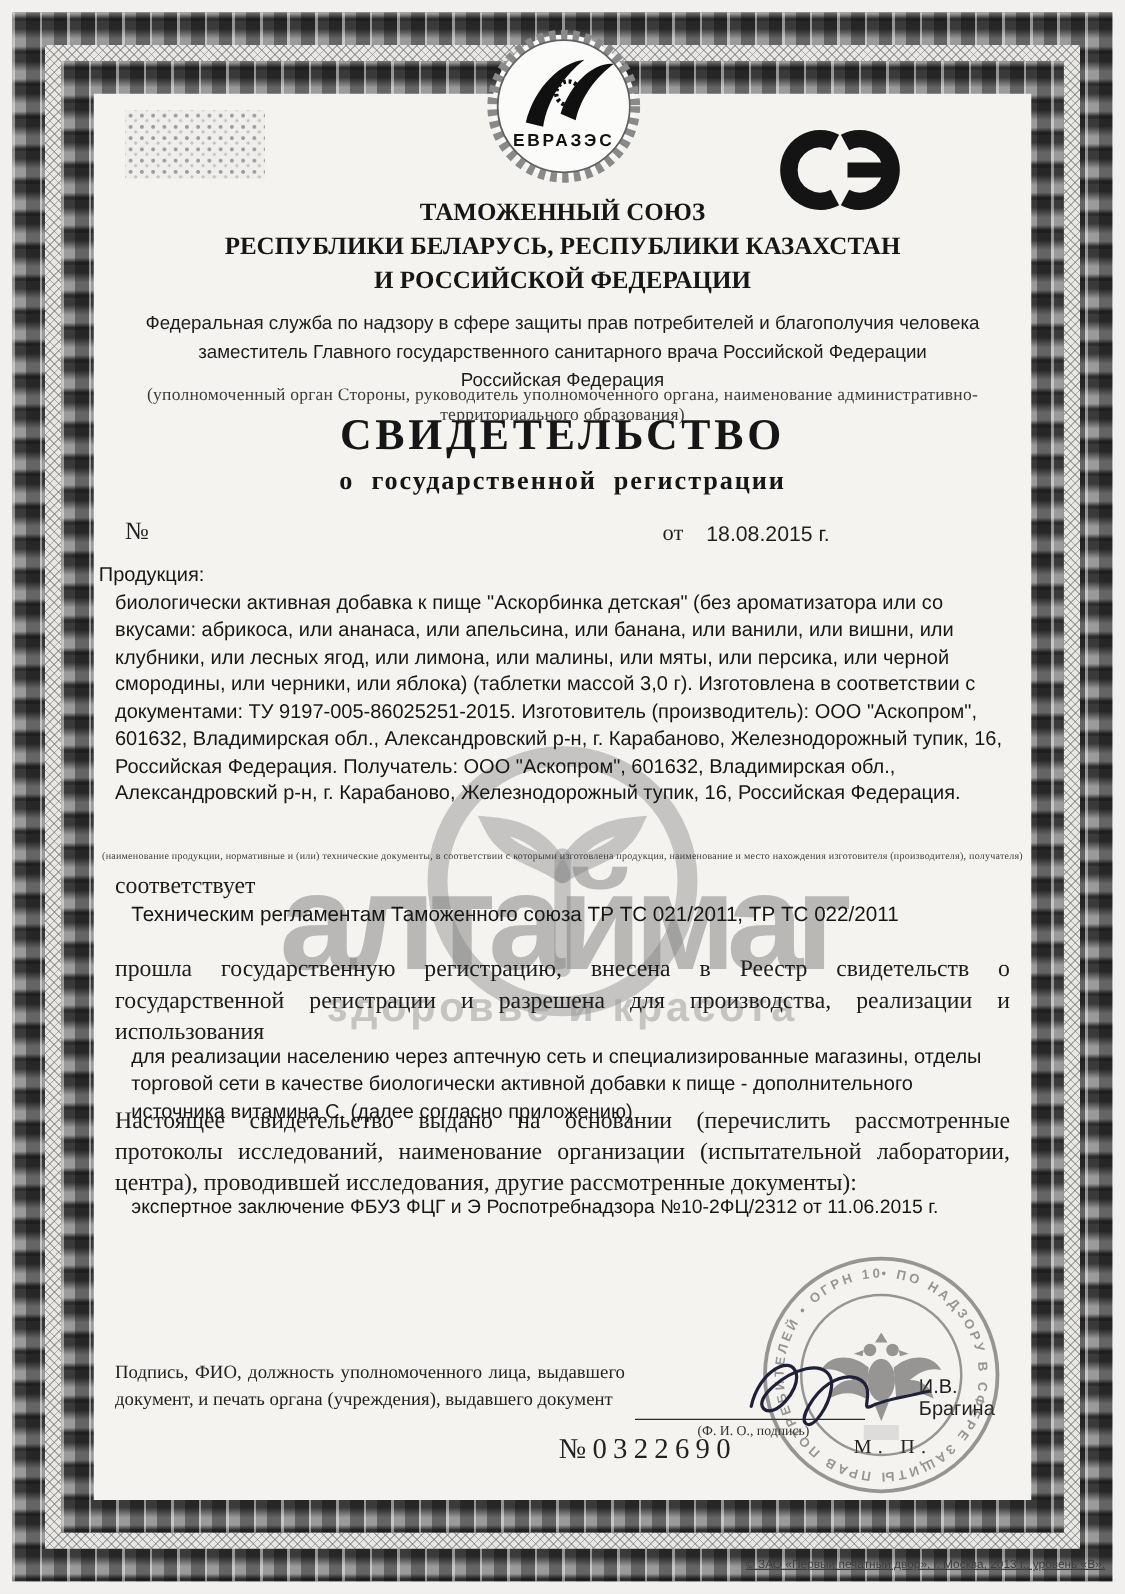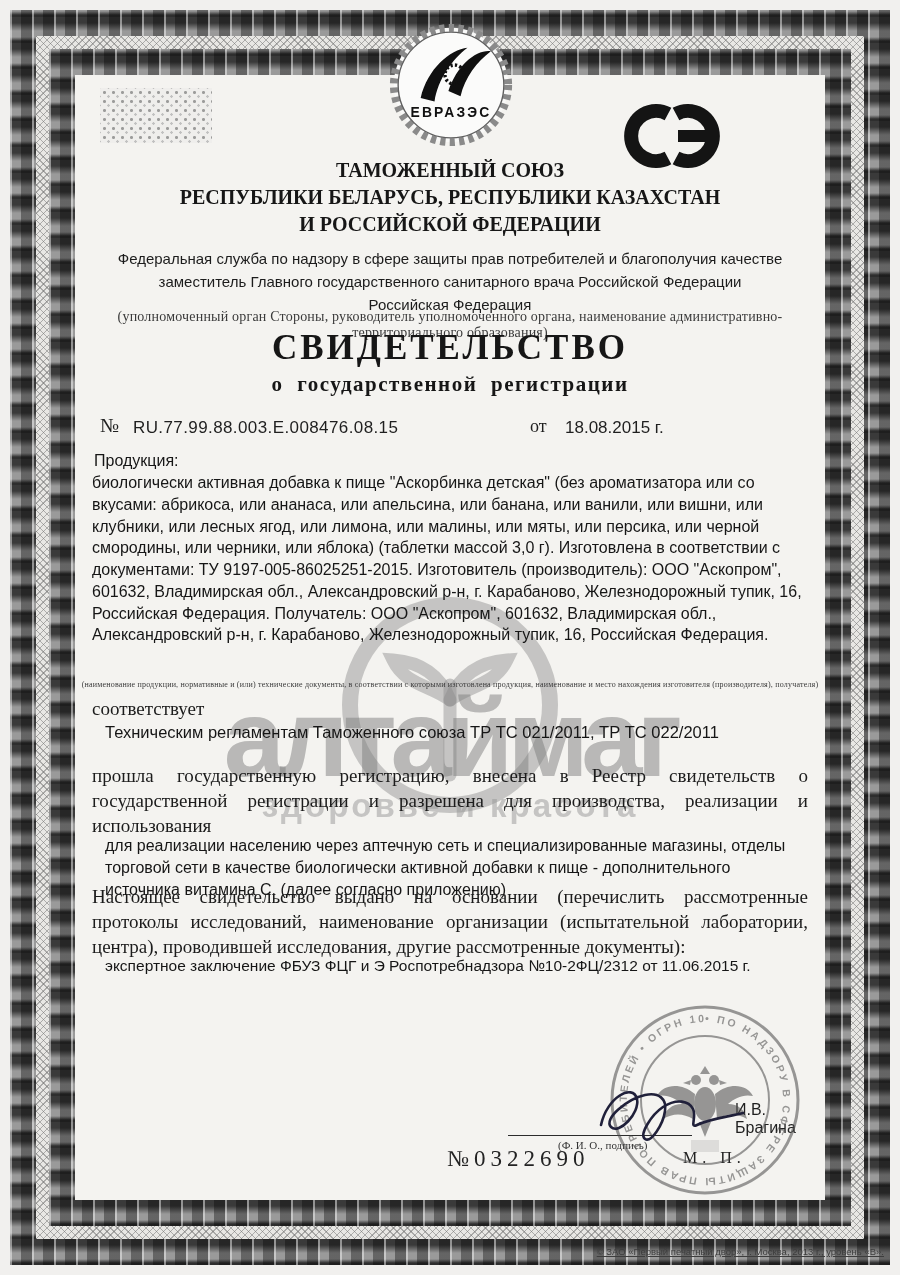--- a/index.html
+++ b/index.html
@@ -68,49 +68,49 @@
           </div>
 
           <div class="abs" style="left:0;top:0;width:100%;height:100%;z-index:2;">
 
             <div class="abs dotted-block" style="left:25px;top:13px;width:112px;height:55px;"></div>
 
             <div class="abs hdr-bold center" style="top:82px;">ТАМОЖЕННЫЙ СОЮЗ</div>
             <div class="abs hdr-bold center" style="top:109px;">РЕСПУБЛИКИ БЕЛАРУСЬ, РЕСПУБЛИКИ КАЗАХСТАН</div>
             <div class="abs hdr-bold center" style="top:136px;">И РОССИЙСКОЙ ФЕДЕРАЦИИ</div>
 
-            <div class="abs hdr-sans center" style="top:172px;">Федеральная служба по надзору в сфере защиты прав потребителей и благополучия качестве</div>
+            <div class="abs hdr-sans center" style="top:172px;">Федеральная служба по надзору в сфере защиты прав потребителей и благополучия человека</div>
             <div class="abs hdr-sans center" style="top:195px;">заместитель Главного государственного санитарного врача Российской Федерации</div>
             <div class="abs hdr-sans center" style="top:218px;">Российская Федерация</div>
 
             <div class="abs tiny-note center" style="top:234px;">(уполномоченный орган Стороны, руководитель уполномоченного органа, наименование административно-территориального образования)</div>
 
             <div class="abs doc-title center" style="top:253px;">СВИДЕТЕЛЬСТВО</div>
             <div class="abs doc-sub center" style="top:297px;">о государственной регистрации</div>
 
             <div class="abs serif ink" style="left:25px;top:339px;font-size:20px;">№</div>
-            <div class="abs sans ink" style="left:58px;top:343px;font-size:17px;letter-spacing:.4px;">RU.77.99.88.003.E.008476.08.15</div>
             <div class="abs serif ink" style="left:455px;top:341px;font-size:18px;">от</div>
             <div class="abs sans ink" style="left:490px;top:343px;font-size:17px;">18.08.2015 г.</div>
 
-            <div class="abs para-sans" style="left:19px;top:375px;">Продукция:</div>
+            <div class="abs para-sans" style="left:4px;top:375px;">Продукция:</div>
             <div class="abs para-sans" style="left:17px;top:397px;width:716px;">биологически активная добавка к пище "Аскорбинка детская" (без ароматизатора или со вкусами: абрикоса, или ананаса, или апельсина, или банана, или ванили, или вишни, или клубники, или лесных ягод, или лимона, или малины, или мяты, или персика, или черной смородины, или черники, или яблока) (таблетки массой 3,0 г). Изготовлена в соответствии с документами: ТУ 9197-005-86025251-2015. Изготовитель (производитель): ООО "Аскопром", 601632, Владимирская обл., Александровский р-н, г. Карабаново, Железнодорожный тупик, 16, Российская Федерация. Получатель: ООО "Аскопром", 601632, Владимирская обл., Александровский р-н, г. Карабаново, Железнодорожный тупик, 16, Российская Федерация.</div>
 
             <div class="abs tiny-note center" style="top:605px;font-size:8px;">(наименование продукции, нормативные и (или) технические документы, в соответствии с которыми изготовлена продукция, наименование и место нахождения изготовителя (производителя), получателя)</div>
 
             <div class="abs para-serif" style="left:17px;top:621px;">соответствует</div>
             <div class="abs para-sans" style="left:30px;top:646px;width:705px;font-size:16.5px;">Техническим регламентам Таможенного союза ТР ТС 021/2011, ТР ТС 022/2011</div>
 
             <div class="abs para-serif just" style="left:17px;top:688px;width:716px;">прошла государственную регистрацию, внесена в Реестр свидетельств о государственной регистрации и разрешена для производства, реализации и использования</div>
             <div class="abs para-sans" style="left:30px;top:760px;width:702px;">для реализации населению через аптечную сеть и специализированные магазины, отделы торговой сети в качестве биологически активной добавки к пище - дополнительного источника витамина С. (далее согласно приложению)</div>
 
             <div class="abs para-serif just" style="left:17px;top:809px;width:716px;">Настоящее свидетельство выдано на основании (перечислить рассмотренные протоколы исследований, наименование организации (испытательной лаборатории, центра), проводившей исследования, другие рассмотренные документы):</div>
             <div class="abs para-sans" style="left:30px;top:880px;width:702px;font-size:15.5px;">экспертное заключение ФБУЗ ФЦГ и Э Роспотребнадзора №10-2ФЦ/2312 от 11.06.2015 г.</div>
 
 
+            <div class="abs serif just" style="left:17px;top:1013px;width:408px;font-size:15px;line-height:1.45;color:#222;">Подпись, ФИО, должность уполномоченного лица, выдавшего документ, и печать органа (учреждения), выдавшего документ</div>
 
             <div class="abs sans ink" style="left:660px;top:1026px;font-size:16px;">И.В. Брагина</div>
             <div class="abs sig-line" style="left:433px;top:1060px;width:184px;"></div>
             <div class="abs serif" style="left:483px;top:1064px;font-size:11px;color:#333;">(Ф. И. О., подпись)</div>
             <div class="abs serif" style="left:608px;top:1074px;font-size:16px;letter-spacing:5px;color:#222;">М. П.</div>
 
             <div class="abs serif" style="left:372px;top:1071px;font-size:23px;letter-spacing:5px;color:#232323;">№0322690</div>
           </div>
 
           <div class="abs" style="left:0;top:0;width:100%;height:100%;z-index:3;pointer-events:none;">

